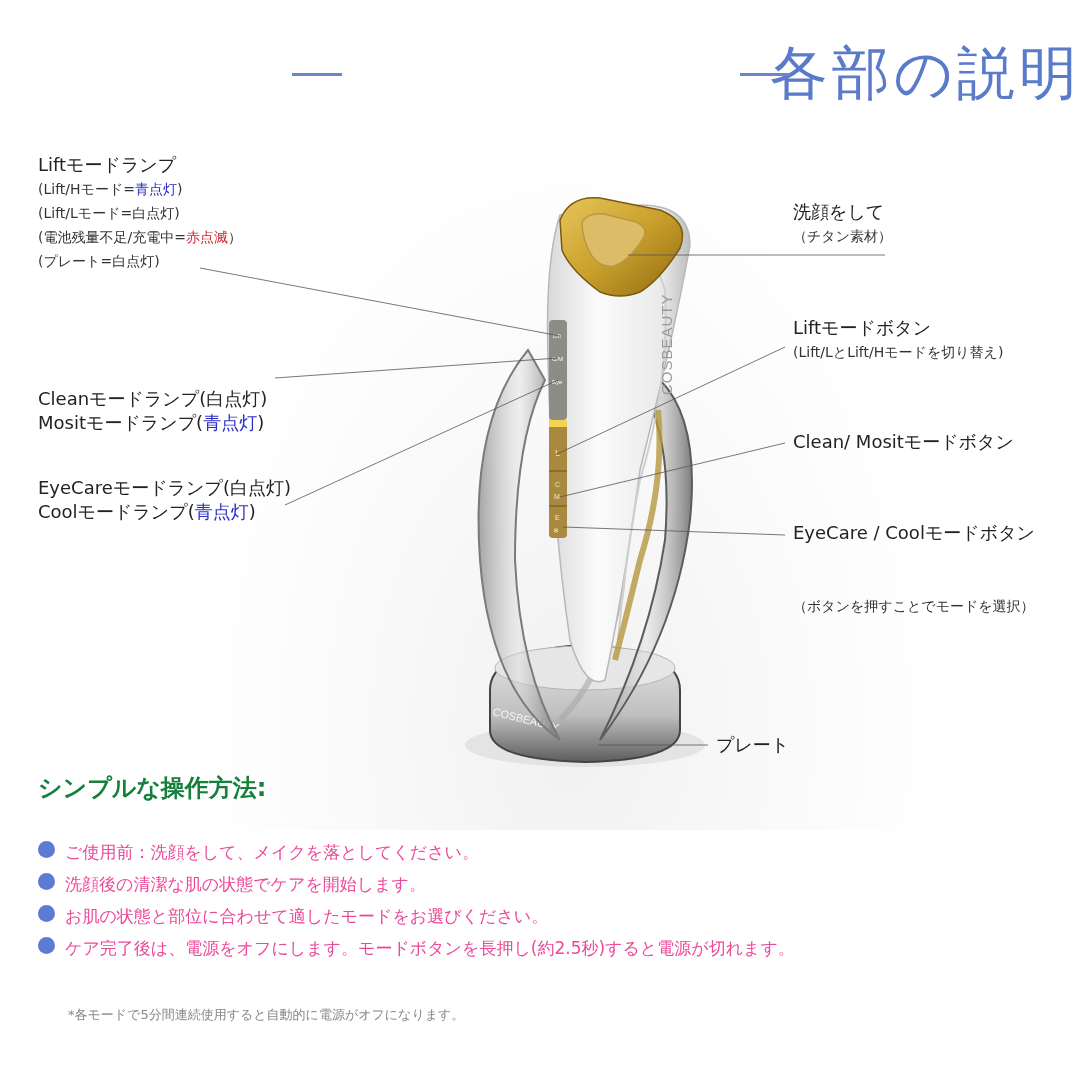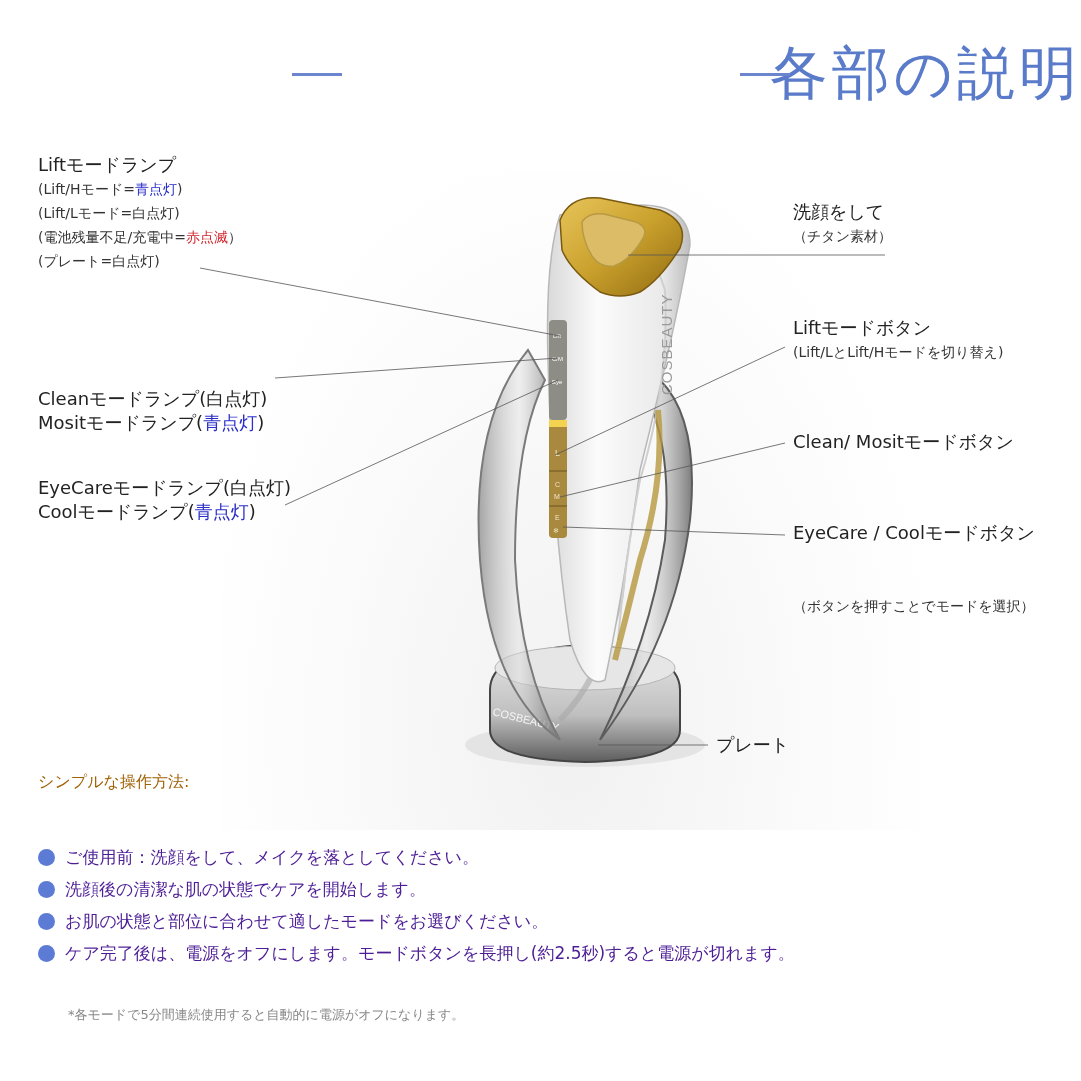--- a/index.html
+++ b/index.html
@@ -10,23 +10,23 @@
   .title-text { position:absolute; left:0; width:1081px; top:8px; text-align:right;
                 font-size:58px; color:#5a7bc9; letter-spacing:4px; line-height:70px; }
   .title-line { position:absolute; top:43px; width:50px; height:3px; background:#6b86cf; }
   .lbl-main { font-size:18px; color:#222; line-height:24px; white-space:nowrap; }
   .lbl-sub { font-size:14px; color:#333; line-height:24px; white-space:nowrap; }
   .blue { color:#2b2fc7; }
   .red { color:#d0262e; }
   .stage { position:absolute; left:220px; top:170px; width:700px; height:660px;
            background:radial-gradient(ellipse at 50% 85%, #f1f1f1 0%, #fafafa 45%, #ffffff 75%); }
   svg.leaders { position:absolute; left:0; top:0; width:1081px; height:1081px; pointer-events:none; }
-  .section-title { position:absolute; left:38px; top:772px; font-size:16px; color:#a16207; }
+  .section-title { position:absolute; left:38px; top:772px; font-size:24px; color:#15803d;font-weight:bold; }
   .steps { position:absolute; left:38px; top:841px; margin:0; padding:0; list-style:none; }
-  .steps li { height:32px; display:flex; align-items:center; font-size:17px; color:#4c1d95; white-space:nowrap; }
+  .steps li { height:32px; display:flex; align-items:flex-start; font-size:17px; color:#ec4899; white-space:nowrap; }
   .dot { width:17px; height:17px; border-radius:50%; background:#5b7bd5; margin-right:10px; flex:none; }
   .note { position:absolute; left:43px; top:1006px; font-size:13px; color:#888; white-space:nowrap;margin-left:25px; }
 </style>
 </head>
 <body>
 
 <div class="title-wrap">
   <div class="title-line" style="left:292px;"></div>
   <div class="title-text">各部の説明</div>
   <div class="title-line" style="left:740px;"></div>

